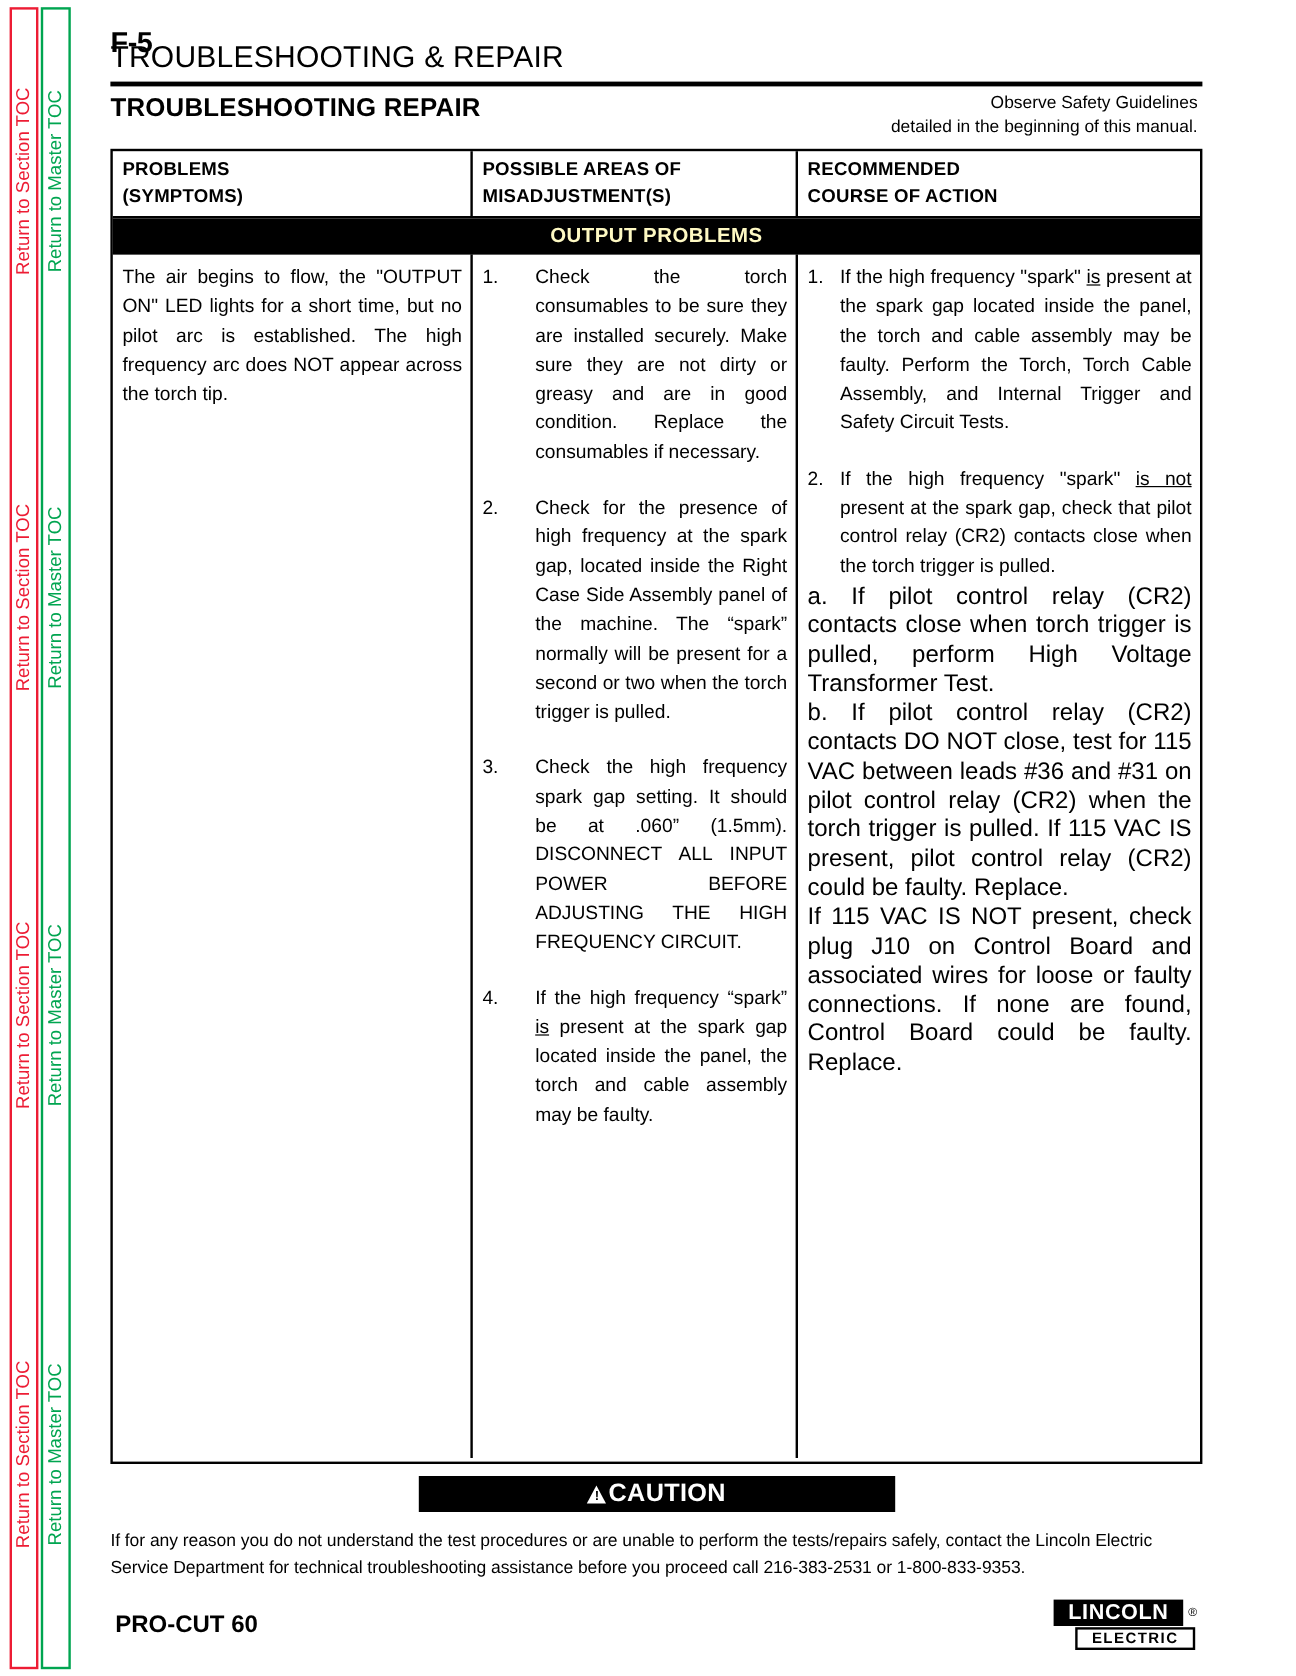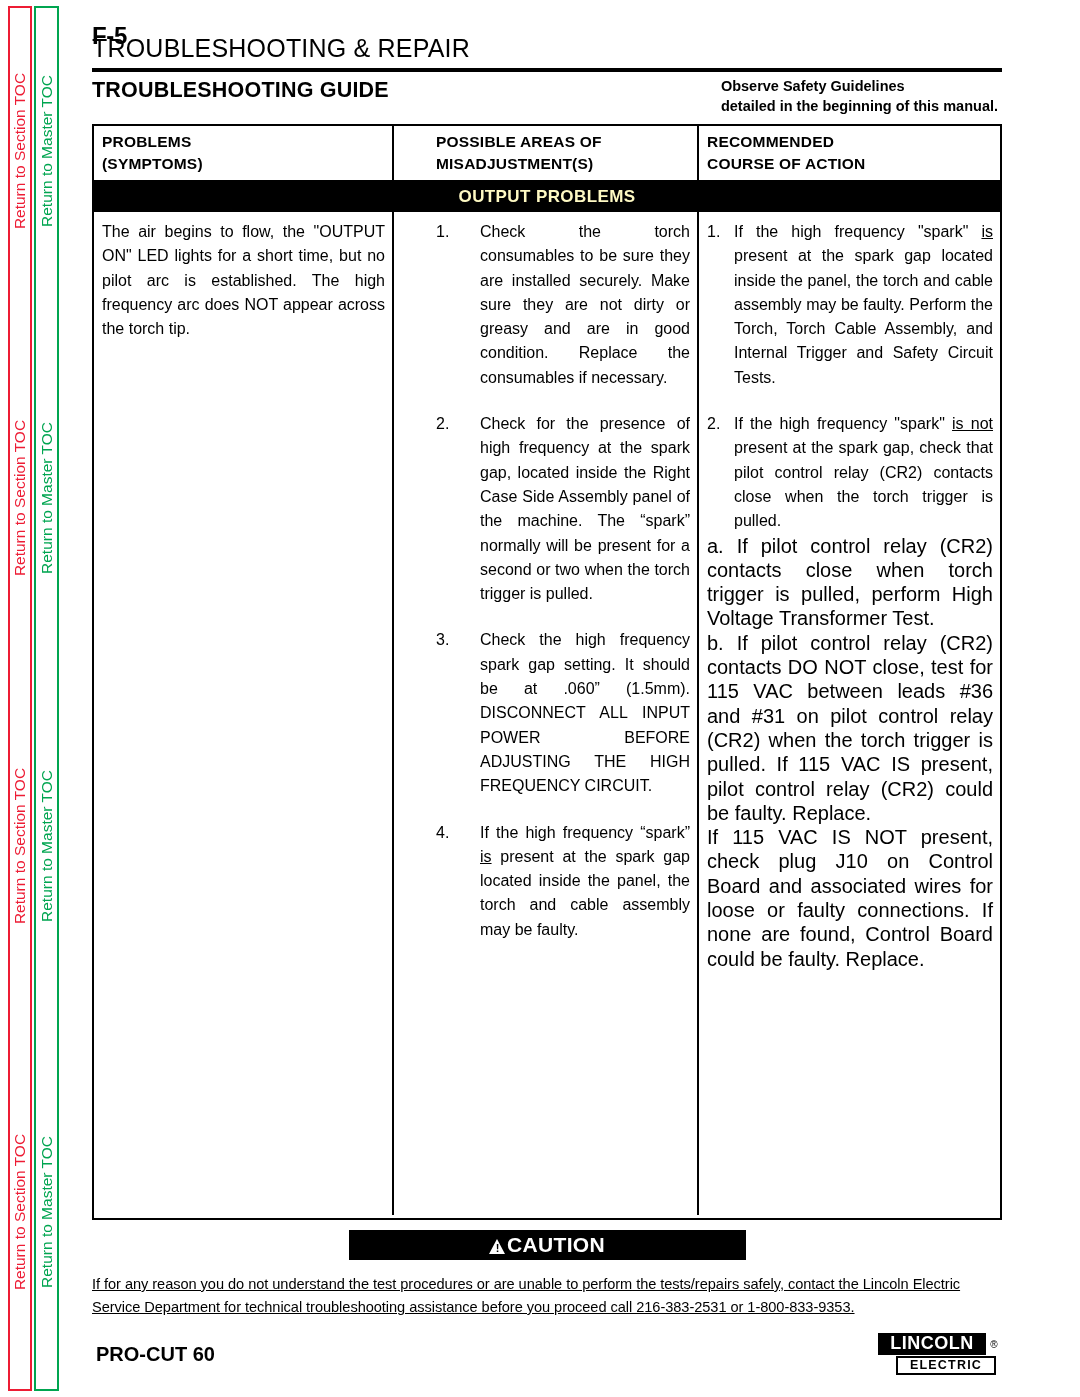--- a/index.html
+++ b/index.html
@@ -94,23 +94,23 @@
   .guide-title {
     position: absolute;
     left: 0; top: 2px;
     font-size: 21.5px;
     font-weight: bold;
     letter-spacing: 0.2px;
   }
   .safety-note {
     position: absolute;
     right: 4px; top: 0;
+    text-align: right;
     font-size: 14.5px;
     line-height: 20px;
-    font-weight: bold;
   }
 
   
   .tbl {
     position: absolute;
     left: 0; top: 124px;
     width: 910px; height: 1096px;
     border: 2.5px solid #000;
   }
   .tbl-head {
@@ -120,21 +120,21 @@
     justify-content: flex-end;
   }
   .tbl-head .cell {
     padding: 5px 0 0 8px;
     font-size: 15.5px;
     font-weight: bold;
     line-height: 22px;
     letter-spacing: 0.2px;
   }
   .col-a { width: 300px; border-right: 2.5px solid #000; }
-  .col-b { width: 271px; border-right: 2.5px solid #000; margin-left: 34px; }
+  .col-b { width: 271px; border-right: 2.5px solid #000; }
   .col-c { flex: 1; }
 
   .band {
     height: 30px;
     background: #000;
     color: #fef9c3;
     text-align: center;
     font-size: 17px;
     font-weight: bold;
     line-height: 29px;
@@ -230,21 +230,20 @@
     font-size: 11px;
     font-weight: bold;
     line-height: 13px;
   }
   .caution-text {
     margin-top: 13px;
     font-size: 14.6px;
     line-height: 23px;
     text-align: left;
     letter-spacing: -0.05px;
-    text-decoration: underline;
   }
 
   
   .footer {
     position: absolute;
     left: 0; top: 1337px;
     width: 910px; height: 50px;
   }
   .model {
     position: absolute;
@@ -313,21 +312,21 @@
 
 <div class="page">
 
   <div class="hdr-row">
     <div class="page-num">F-5</div>
     <div class="page-title">TROUBLESHOOTING &amp; REPAIR</div>
     <div class="hdr-rule"></div>
   </div>
 
   <div class="sub-row">
-    <div class="guide-title">TROUBLESHOOTING GUIDE</div>
+    <div class="guide-title">TROUBLESHOOTING REPAIR</div>
     <div class="safety-note">
       <div>Observe Safety Guidelines</div>
       <div>detailed in the beginning of this manual.</div>
     </div>
   </div>
 
   <div class="tbl">
 
     <div class="tbl-head">
       <div class="cell col-a">

